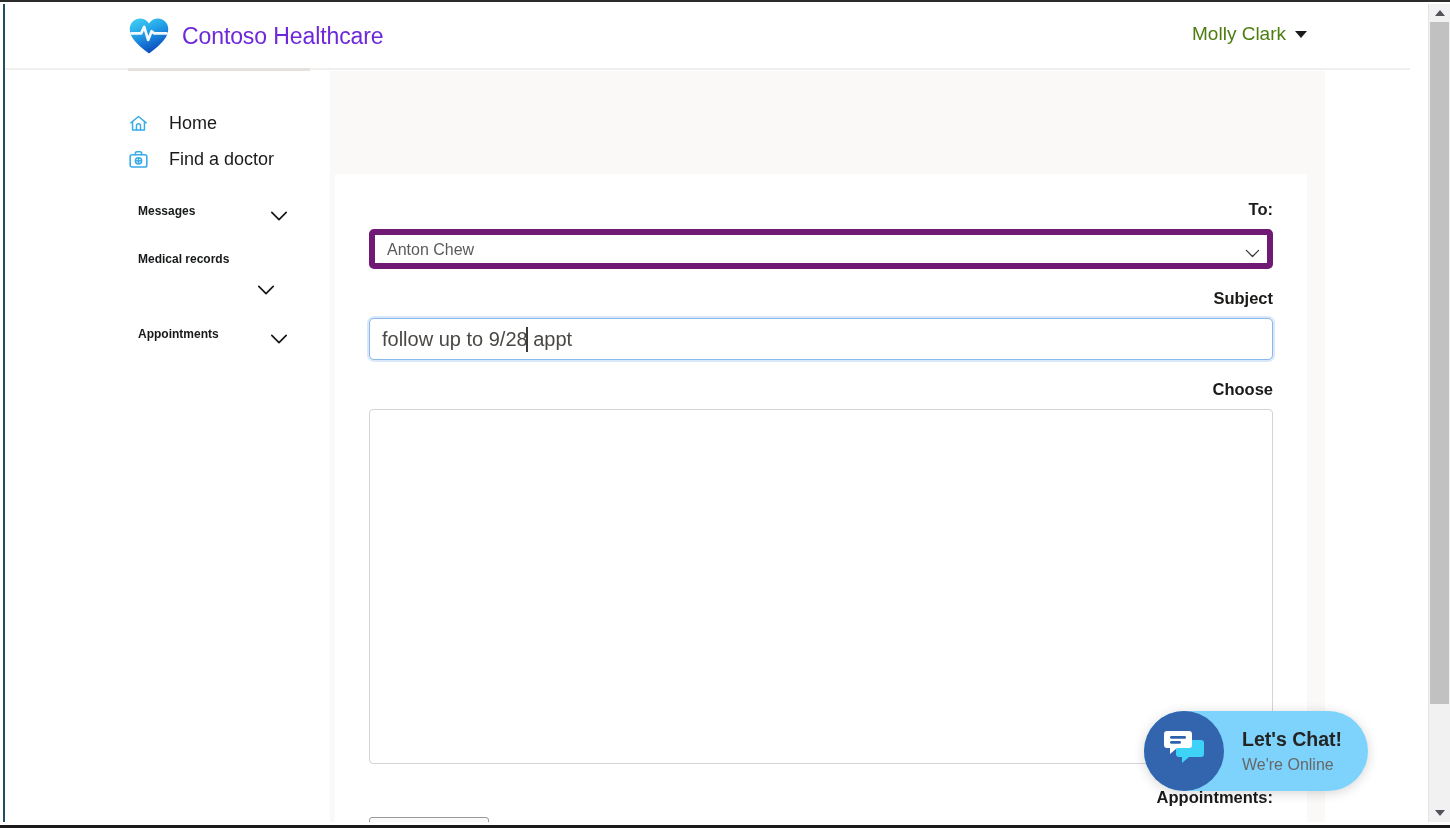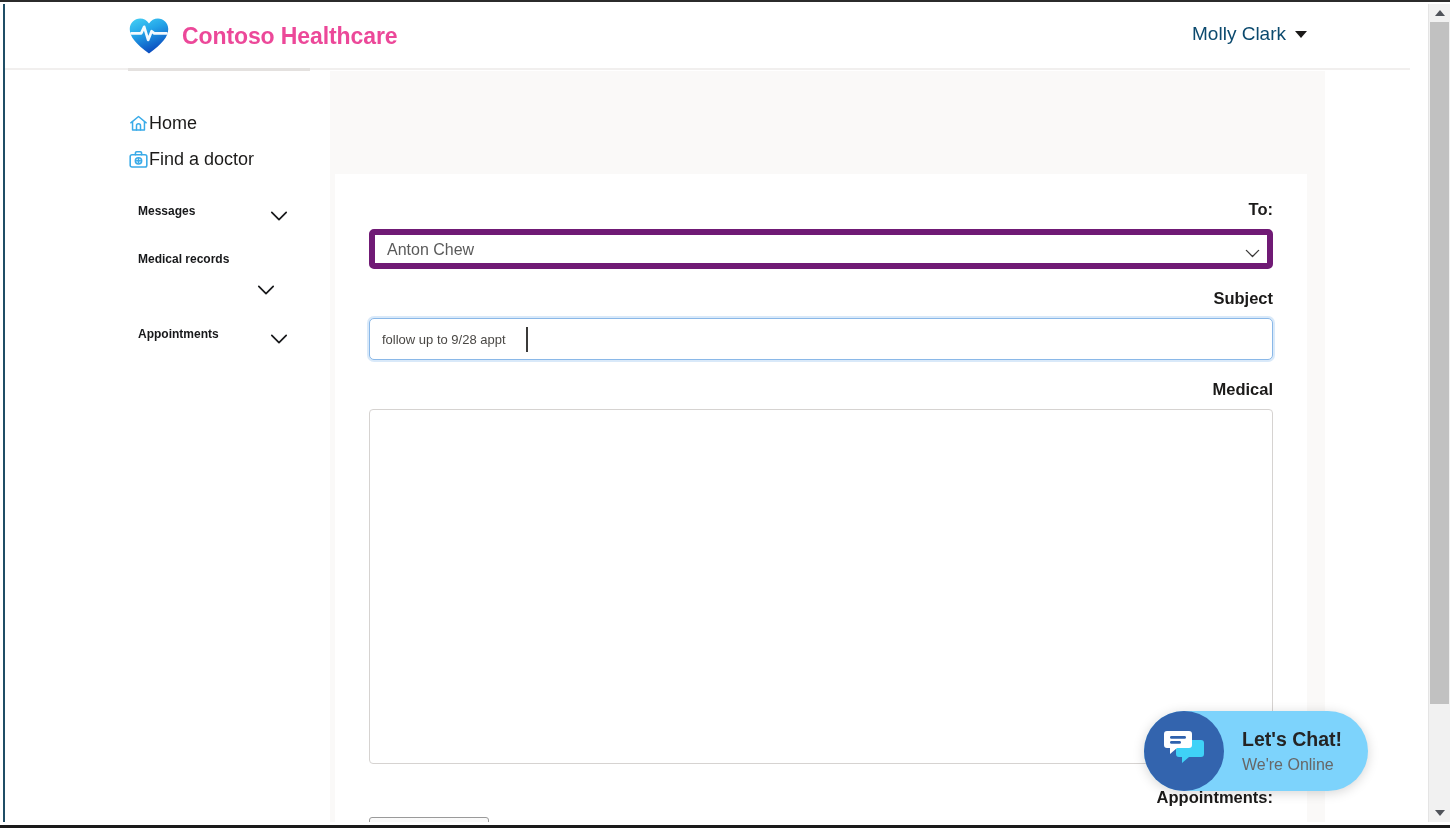--- a/index.html
+++ b/index.html
@@ -78,38 +78,38 @@
   #brand {
     display: flex;
     align-items: center;
     margin-left: 123px;
     gap: 12px;
     cursor: pointer;
   }
   #brand-logo { width: 42px; height: 42px; display: block; flex: none; }
   #brand-name {
     font-size: 23px;
-    font-weight: 700;
+    font-weight: 400;
     letter-spacing: -0.1px;
-    color: #ec4899;
+    color: #6d28d9;
     white-space: nowrap;
   }
 
   #user-menu {
     position: absolute;
     right: 103px;
     top: 19px;
     display: flex;
     align-items: center;
     gap: 9px;
     cursor: pointer;
   }
   #user-menu .user-name {
     font-size: 19px;
-    color: #0c4a6e;
+    color: #4d7c0f;
     white-space: nowrap;
   }
   .caret-down {
     width: 0; height: 0;
     border-left: 6px solid transparent;
     border-right: 6px solid transparent;
     border-top: 7px solid #1b1a19;
   }
 
   
@@ -129,21 +129,21 @@
     top: 0;
     width: 305px;
     bottom: 0;
     background: #ffffff;
     padding-top: 35px;
     box-sizing: border-box;
   }
   .nav-link {
     display: flex;
     align-items: center;
-    gap: 0;
+    gap: 20px;
     padding: 4px 0 4px 123px;
     cursor: pointer;
     font-size: 18px;
     color: #1b1a19;
     line-height: 1.55;
   }
   .nav-icon { width: 21px; height: 21px; flex: none; display: block; }
 
   .nav-group {
     padding: 0 22px 0 133px;
@@ -241,21 +241,21 @@
     width: 15px;
     height: 10px;
     pointer-events: none;
   }
 
   .subject-wrap { position: relative; }
   input.form-input {
     width: 100%;
     height: 42px;
     font-family: "Liberation Sans", sans-serif;
-    font-size: 13px;
+    font-size: 20px;
     color: #4a4845;
     padding: 18px 12px;
     border: 1px solid #8ab8e8;
     border-radius: 5px;
     background: #ffffff;
     box-sizing: border-box;
     outline: none;
     box-shadow: 0 0 0 2px rgba(120,175,235,0.28);
   }
   .caret-bar {
@@ -501,21 +501,21 @@
 
           <div class="field-block">
             <label class="field-label">Subject</label>
             <div class="subject-wrap">
               <input class="form-input" type="text" value="follow up to 9/28 appt" style="">
               <span class="caret-bar"></span>
             </div>
           </div>
 
           <div class="field-block">
-            <label class="field-label">Medical</label>
+            <label class="field-label">Choose</label>
             <textarea class="form-textarea" style=""></textarea>
           </div>
 
           <div id="attachments-block">
             <label class="field-label">Appointments:</label>
             <div class="file-row">
               <button class="file-button">Choose Files</button>
 
             </div>
           </div>

